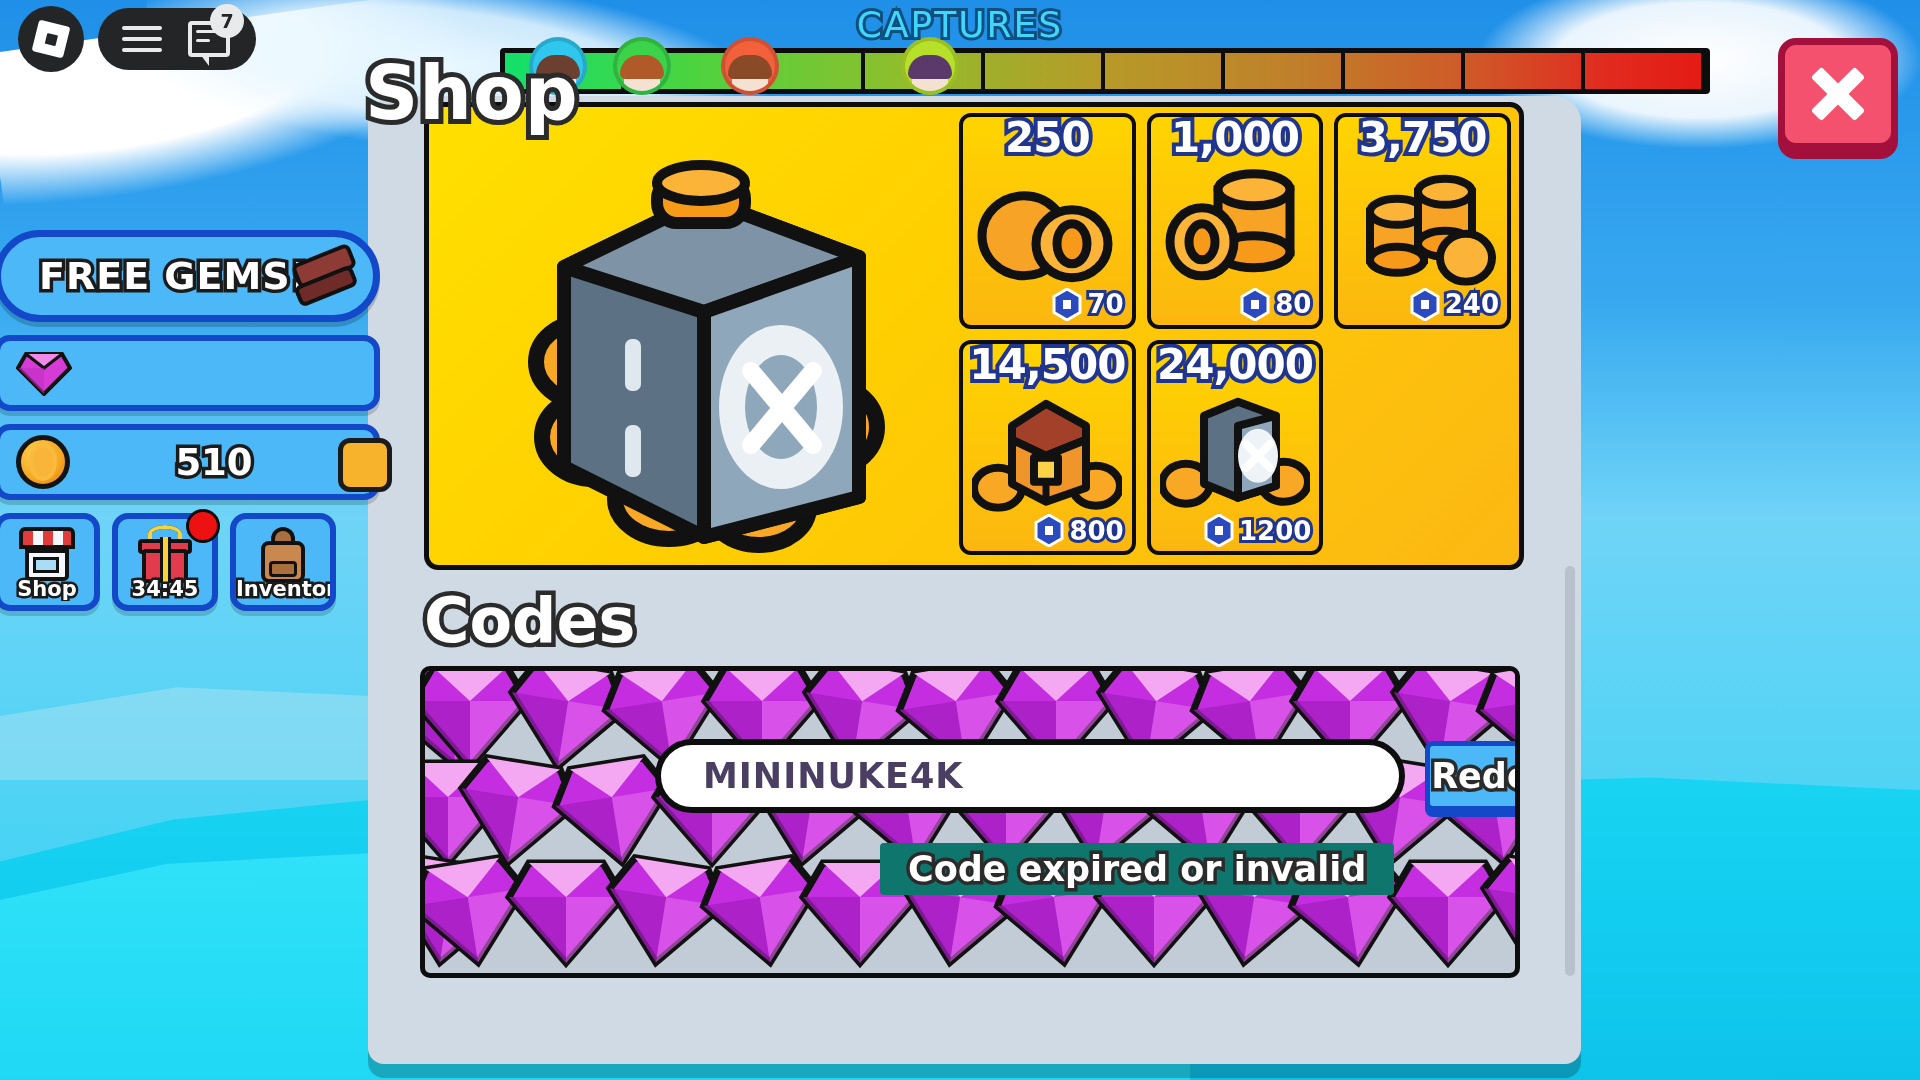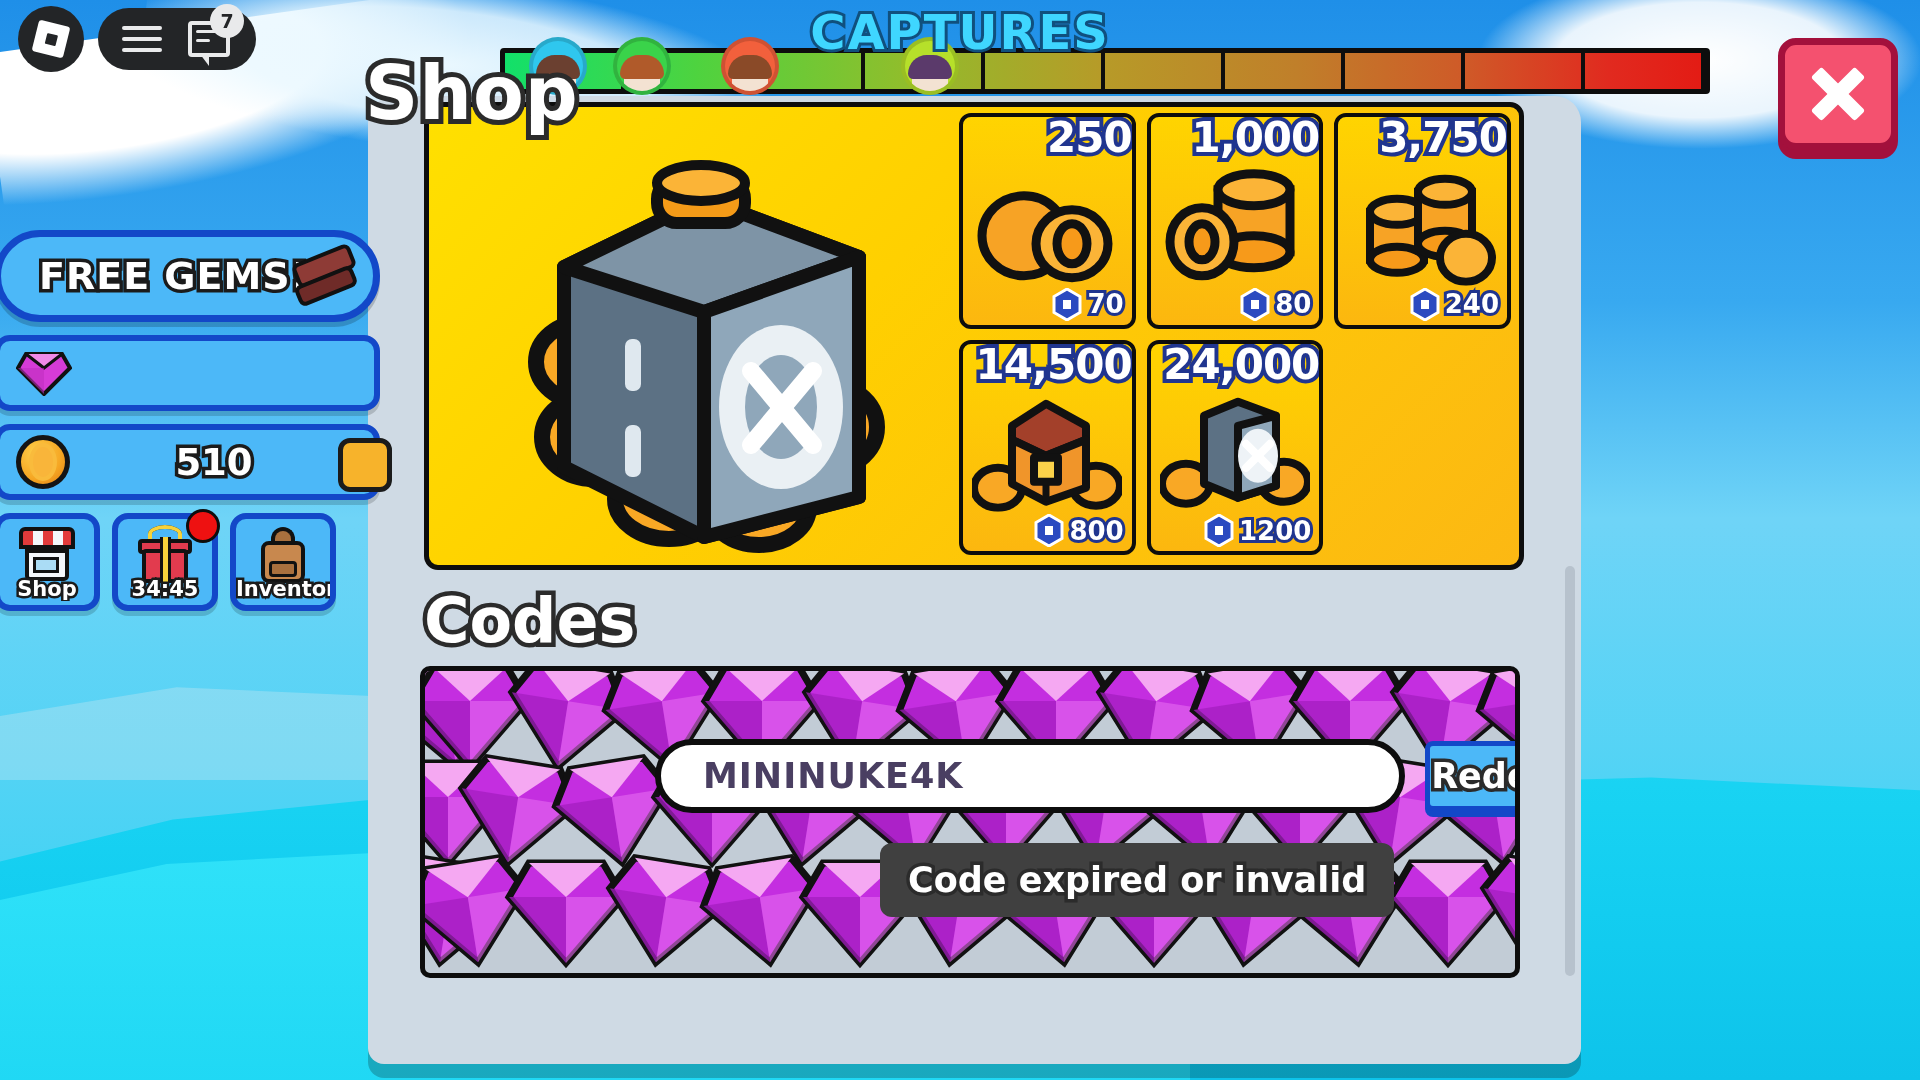--- a/index.html
+++ b/index.html
@@ -84,21 +84,21 @@
   .ico-gift .rib{position:absolute;bottom:0;left:24px;width:11px;height:46px;background:#f7d23b;border-left:3px solid #111;border-right:3px solid #111;}
   .ico-gift .bow{position:absolute;top:-2px;left:12px;width:34px;height:18px;border:4px solid #f7d23b;border-radius:50% 50% 0 0;
     border-bottom-color:transparent;filter:drop-shadow(0 0 0 #111);}
   .ico-bag{width:56px;height:56px;position:relative;}
   .ico-bag .b{position:absolute;bottom:0;left:6px;width:44px;height:42px;background:#c8884e;border:4px solid #111;border-radius:8px;}
   .ico-bag .h{position:absolute;top:0;left:16px;width:24px;height:20px;border:4px solid #111;border-bottom:none;border-radius:12px 12px 0 0;background:#a9703e;}
   .ico-bag .p{position:absolute;bottom:6px;left:14px;width:28px;height:16px;background:#a9703e;border:3px solid #111;border-radius:4px;}
 
   
   #captures-title{position:absolute;left:50%;top:4px;transform:translateX(-50%);z-index:12;
-    font-weight:700;font-size:48px;letter-spacing:2px;color:#3fd6ff;-webkit-text-stroke:6px #10507e;paint-order:stroke fill;}
+    font-weight:400;font-size:36px;letter-spacing:2px;color:#3fd6ff;-webkit-text-stroke:6px #10507e;paint-order:stroke fill;}
   #capture-bar{position:absolute;left:500px;top:48px;width:1210px;height:46px;z-index:11;
     border:5px solid #0d0d0d;border-radius:4px;overflow:visible;display:flex;
     background:linear-gradient(90deg,#12e06a 0%,#4ed33f 16%,#8fbe2c 33%,#b79a28 50%,#c07f2a 66%,#cf5a28 80%,#e12a1f 92%,#e31b14 100%);}
   #capture-bar .seg{flex:1;border-right:4px solid #0d0d0d;position:relative;}
   #capture-bar .seg:last-child{border-right:none;}
   .pav{position:absolute;bottom:-6px;width:58px;height:58px;border-radius:50%;border:4px solid rgba(0,0,0,.15);overflow:hidden;}
   .pav .face{position:absolute;left:50%;top:46%;transform:translateX(-50%);width:36px;height:40px;background:#f3e2d2;border-radius:8px 8px 10px 10px;}
   .pav .hair{position:absolute;left:50%;top:28%;transform:translateX(-50%);width:44px;height:24px;border-radius:22px 22px 6px 6px;}
 
   
@@ -112,41 +112,41 @@
   #close-btn .x:before,#close-btn .x:after{content:"";position:absolute;left:50%;top:50%;width:62px;height:15px;background:#fff;border-radius:3px;}
   #close-btn .x:before{transform:translate(-50%,-50%) rotate(45deg);}
   #close-btn .x:after{transform:translate(-50%,-50%) rotate(-45deg);}
 
   
   #coins-panel{position:absolute;left:56px;top:6px;width:1100px;height:468px;border-radius:14px;
     background:linear-gradient(135deg,#ffe000 0%,#ffd000 40%,#fcb813 100%);border:5px solid #0d0d0d;display:flex;}
   #vault-art{width:530px;height:100%;position:relative;}
   #packs{flex:1;display:grid;grid-template-columns:repeat(3,1fr);grid-template-rows:repeat(2,1fr);gap:11px;padding:6px 8px 10px 0;}
   .pack{background:linear-gradient(180deg,#ffd400,#fcb70f);border:4px solid #0d0d0d;border-radius:12px;position:relative;overflow:hidden;cursor:pointer;}
-  .pack .amt{position:absolute;left:0;right:0;top:-4px;text-align:right;font-weight:700;font-size:42px;color:#fff;
+  .pack .amt{position:absolute;left:0;right:0;top:-4px;text-align:center;font-weight:700;font-size:42px;color:#fff;
     -webkit-text-stroke:8px #20358f;paint-order:stroke fill;letter-spacing:-1px;z-index:3;}
   .pack .art{position:absolute;left:50%;top:50%;transform:translate(-50%,-46%);width:150px;height:120px;z-index:1;}
   .pack .price{position:absolute;right:8px;bottom:4px;display:flex;align-items:center;gap:5px;z-index:4;}
   .pack .price .rx{width:30px;height:33px;flex:0 0 auto;}
   .pack .price .pv{font-weight:700;font-size:26px;color:#fff;-webkit-text-stroke:6px #20358f;paint-order:stroke fill;}
 
   
   #codes-head{position:absolute;left:56px;top:488px;font-weight:700;font-size:62px;color:#fff;
     -webkit-text-stroke:9px #2b2b2b;paint-order:stroke fill;}
   #codes-box{position:absolute;left:52px;top:570px;width:1100px;height:312px;border:5px solid #0d0d0d;border-radius:10px;
     background:#c2ccd6;overflow:hidden;}
   .gemfield{position:absolute;inset:0;}
   .gemfield .g{position:absolute;width:126px;height:116px;}
   #code-input{position:absolute;left:230px;top:68px;width:750px;height:74px;background:#fff;border:6px solid #0d0d0d;
     border-radius:38px;display:flex;align-items:center;padding-left:42px;z-index:5;}
   #code-input .val{font-weight:700;font-size:35px;color:#4a3f62;letter-spacing:1px;}
   #redeem-btn{position:absolute;left:1000px;top:70px;width:172px;height:70px;border-radius:8px;background:#4cb8f8;
     border:5px solid #1348c8;box-shadow:0 6px 0 #1348c8;display:flex;align-items:center;justify-content:center;z-index:6;cursor:pointer;}
   #redeem-btn .t{font-weight:700;font-size:35px;color:#fff;-webkit-text-stroke:7px #2b2b2b;paint-order:stroke fill;}
-  #code-msg{position:absolute;left:455px;top:172px;height:74px;padding:0 28px;border-radius:12px;background:#404040;
+  #code-msg{position:absolute;left:455px;top:172px;height:52px;padding:0 28px;border-radius:4px;background:#0f766e;
     display:flex;align-items:center;z-index:7;}
   #code-msg .t{font-weight:700;font-size:35px;color:#fff;-webkit-text-stroke:7px #2b2b2b;paint-order:stroke fill;white-space:nowrap;}
   #scroll-rail{position:absolute;right:6px;top:470px;width:10px;height:410px;background:#b7c2cd;border-radius:5px;}
 </style>
 </head>
 <body>
 
 <div id="bg">
   <div class="cloud-swoosh"></div>
   <div class="cloud-swoosh2"></div>

